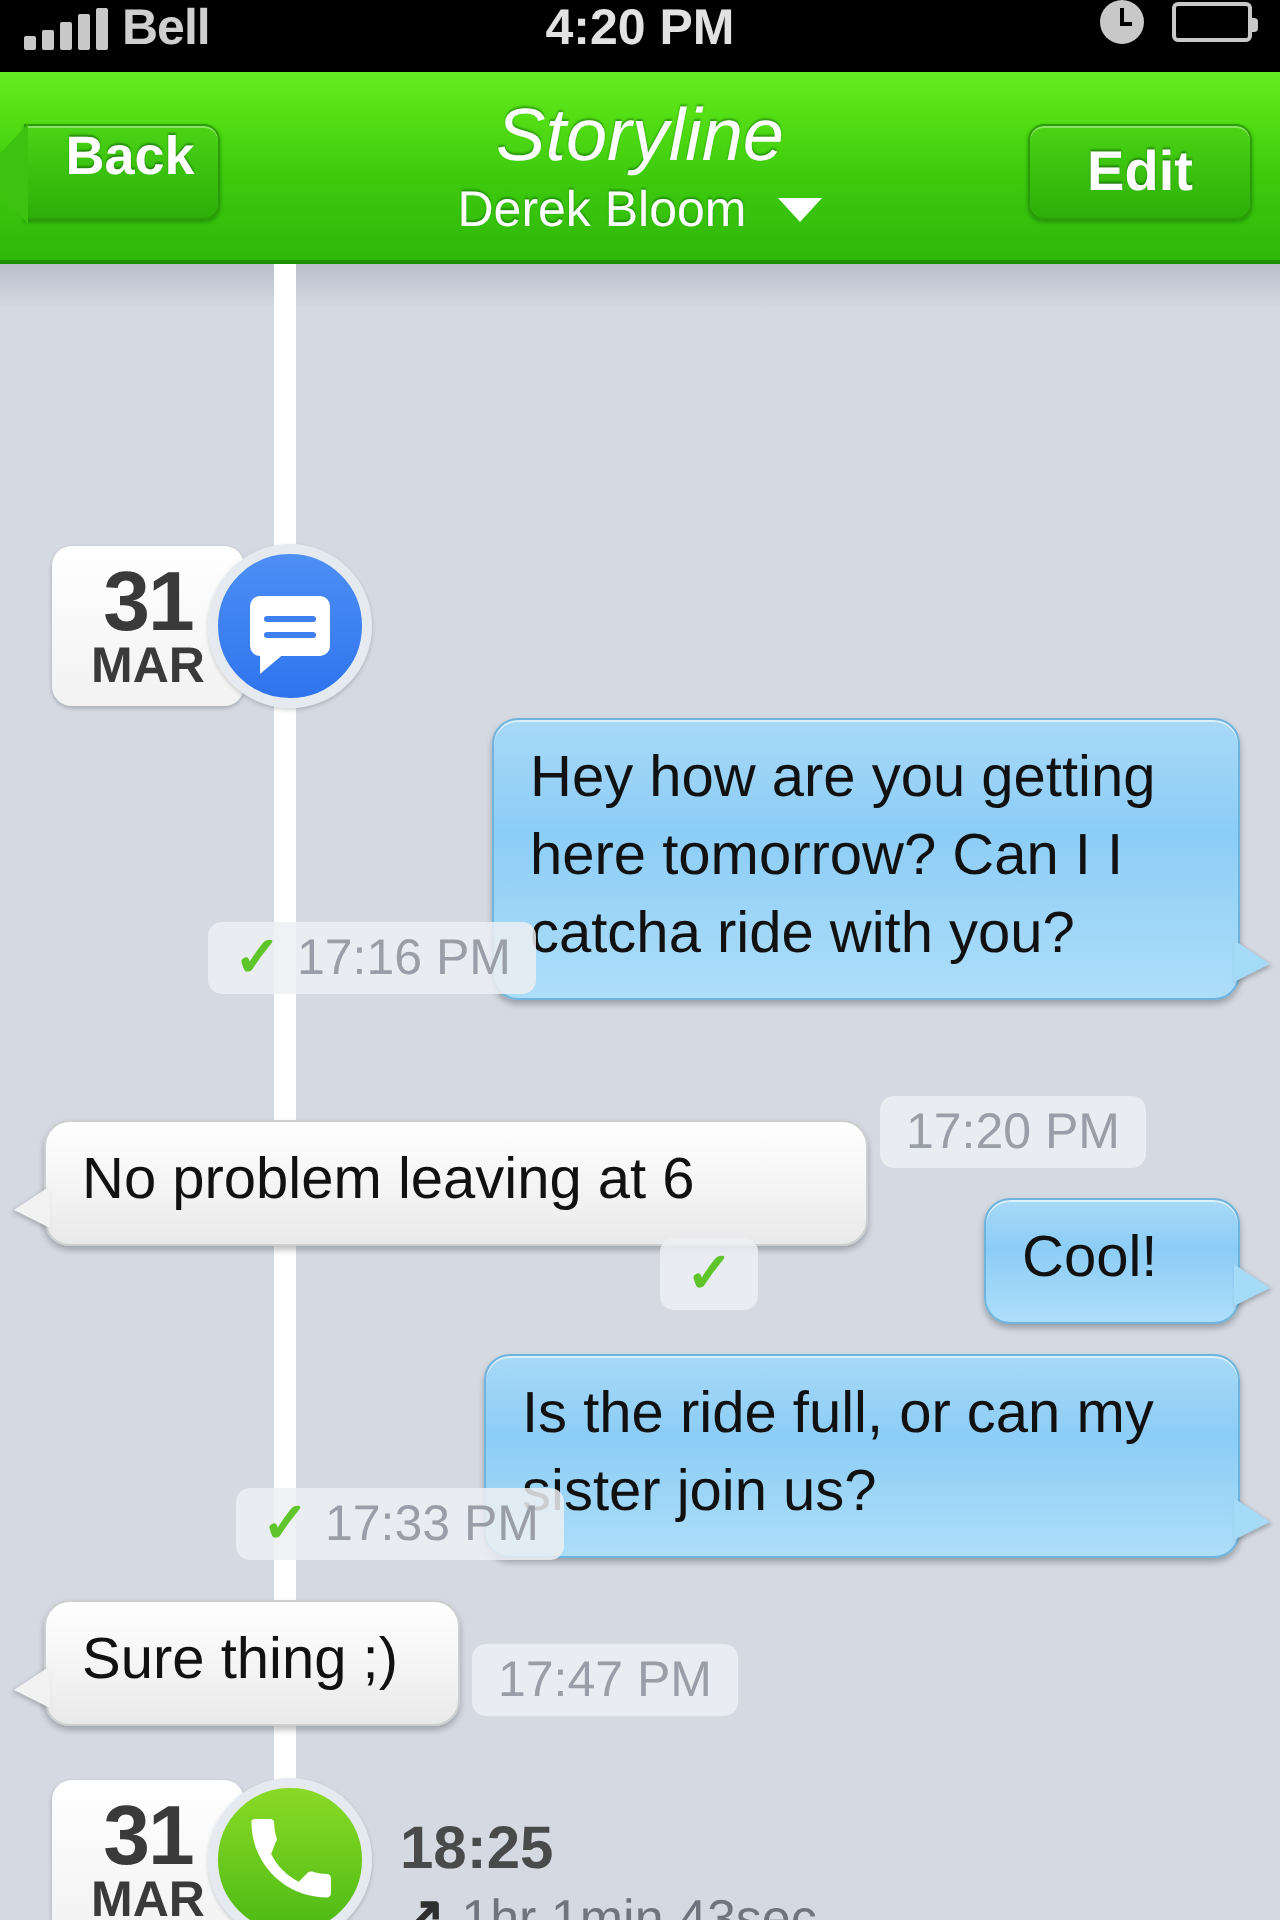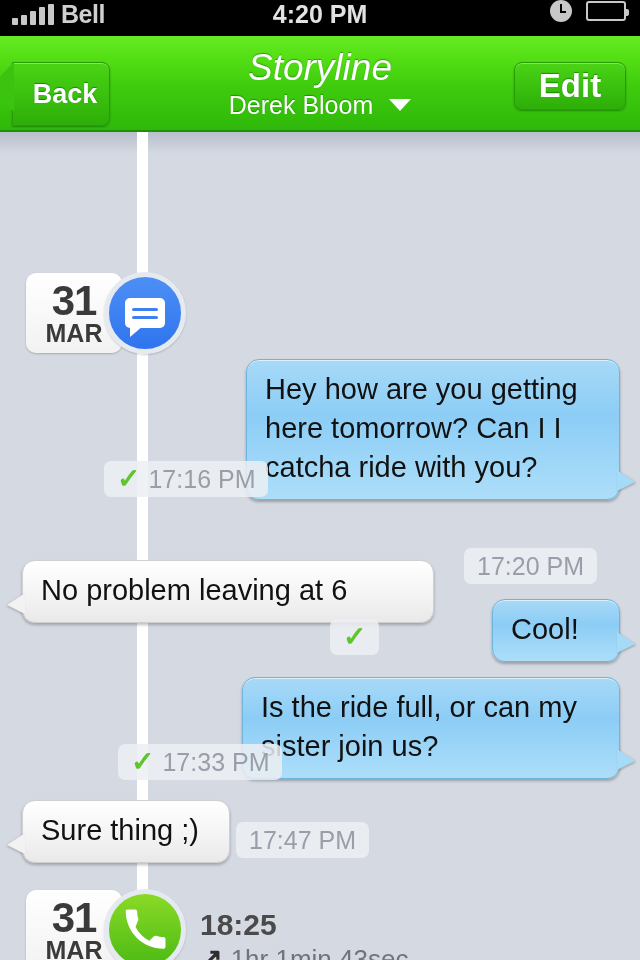--- a/index.html
+++ b/index.html
@@ -80,43 +80,43 @@
     text-shadow:0 -1px 1px rgba(0,80,0,0.45);
   }
   .caret-down {
     width:0;height:0;
     border-left:11px solid transparent;
     border-right:11px solid transparent;
     border-top:12px solid #ffffff;
   }
   .btn-back {
     position:absolute; left:12px; top:26px;
-    width:98px; height:64px;
+    width:98px; height:48px;
     background:linear-gradient(to bottom,#4bd416 0%,#3cc30f 45%,#2eae09 100%);
     border:1px solid #2a9c07;
     border-radius:0 8px 8px 0;
     color:#fff; font-size:27px; font-weight:bold;
-    display:flex; align-items:center; justify-content:center;
+    display:flex; justify-content:center;
     text-shadow:0 -1px 1px rgba(0,70,0,0.5);
     padding-left:8px;
     box-shadow:inset 0 1px 0 rgba(255,255,255,0.35), 0 1px 2px rgba(0,60,0,0.4);
   }
   .btn-back:before {
     content:""; position:absolute; left:-23px; top:-1px;
     width:0; height:0;
     border-top:25px solid transparent;
     border-bottom:25px solid transparent;
     border-right:24px solid #3cc30f;
   }
   .btn-edit {
     position:absolute; right:14px; top:26px;
     width:112px; height:48px;
     background:linear-gradient(to bottom,#4bd416 0%,#3cc30f 45%,#2eae09 100%);
     border:1px solid #2a9c07; border-radius:8px;
-    color:#fff; font-size:33px; font-weight:bold;
+    color:#fff; font-size:28px; font-weight:bold;
     display:flex; align-items:center; justify-content:center;
     text-shadow:0 -1px 1px rgba(0,70,0,0.5);
     box-shadow:inset 0 1px 0 rgba(255,255,255,0.35), 0 1px 2px rgba(0,60,0,0.4);
   }
 
   
   .content {
     position:relative; width:640px; height:828px;
     background:linear-gradient(to bottom,#b9c0cc 0px,#d4d9e2 22px,#d4d9e2 100%);
     overflow:hidden;
@@ -296,21 +296,21 @@
     <span>Hey how are you getting here tomorrow? Can I I catcha ride with you?</span>
   </div>
   <div class="ts-pill" style="left:104px; top:329px;">
     <span class="ts-check">✓</span>
     <span>17:16 PM</span>
   </div>
 
   <div class="bubble in" style="left:22px; top:384px; width:412px;margin-top:44px;">
     <span>No problem leaving at 6</span>
   </div>
-  <div class="ts-pill" style="left:440px; top:416px;margin-left:24px;">
+  <div class="ts-pill" style="left:440px; top:416px;">
     <span>17:20 PM</span>
   </div>
 
   <div class="bubble out" style="left:492px; top:467px; width:128px;">
     <span>Cool!</span>
   </div>
   <div class="ts-pill" style="left:330px; top:487px;">
     <span class="ts-check">✓</span>
   </div>
 

